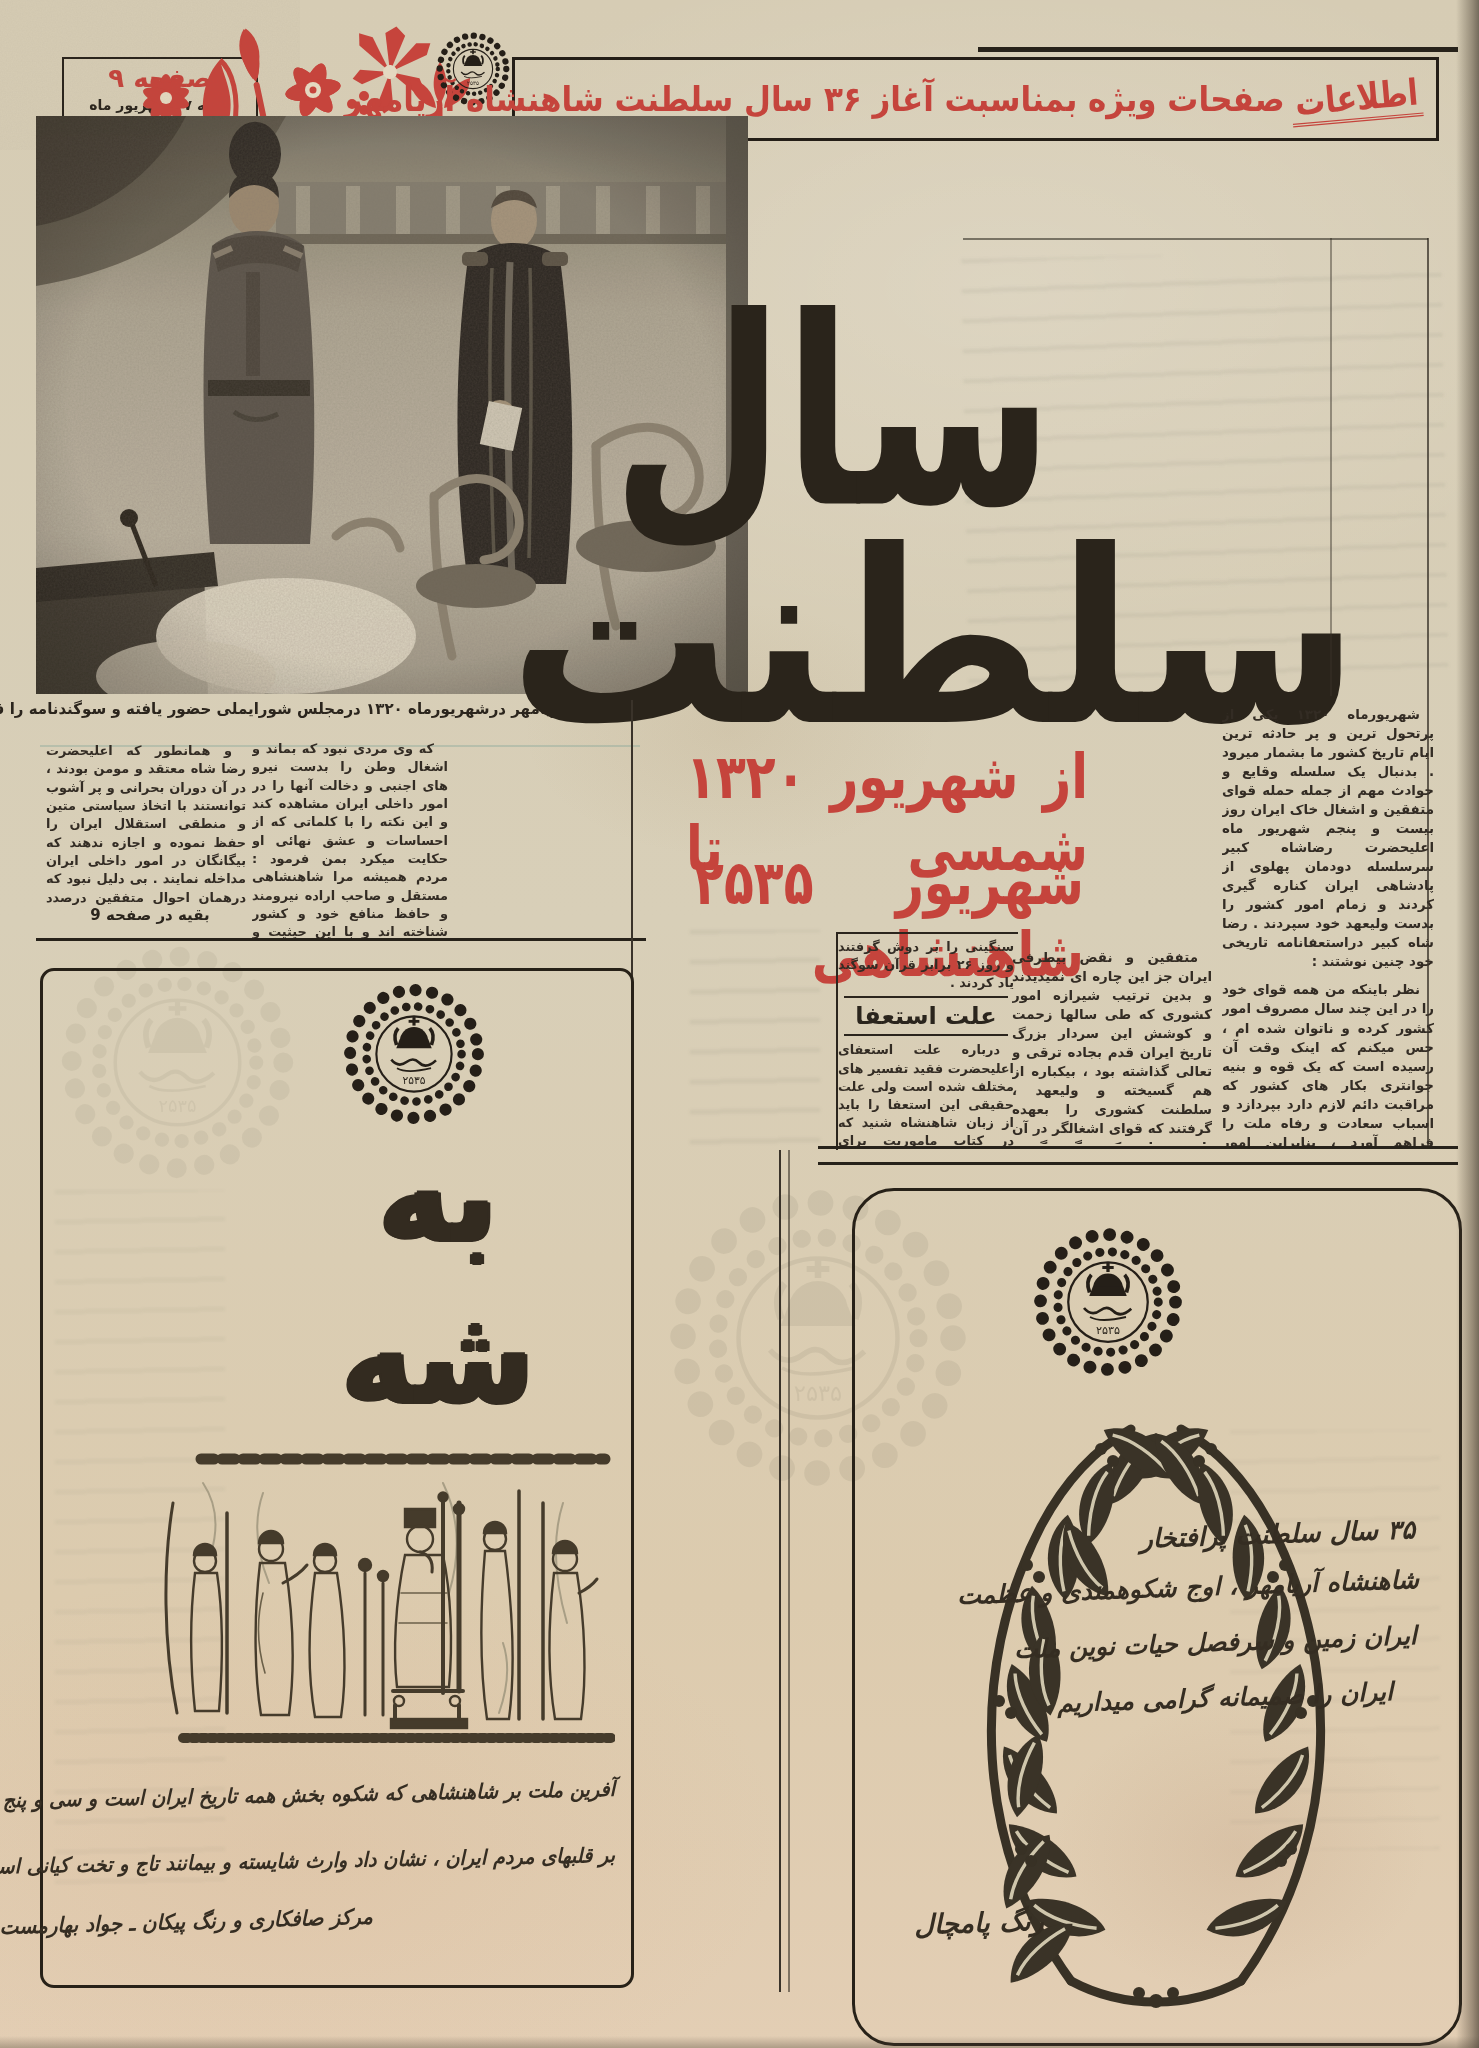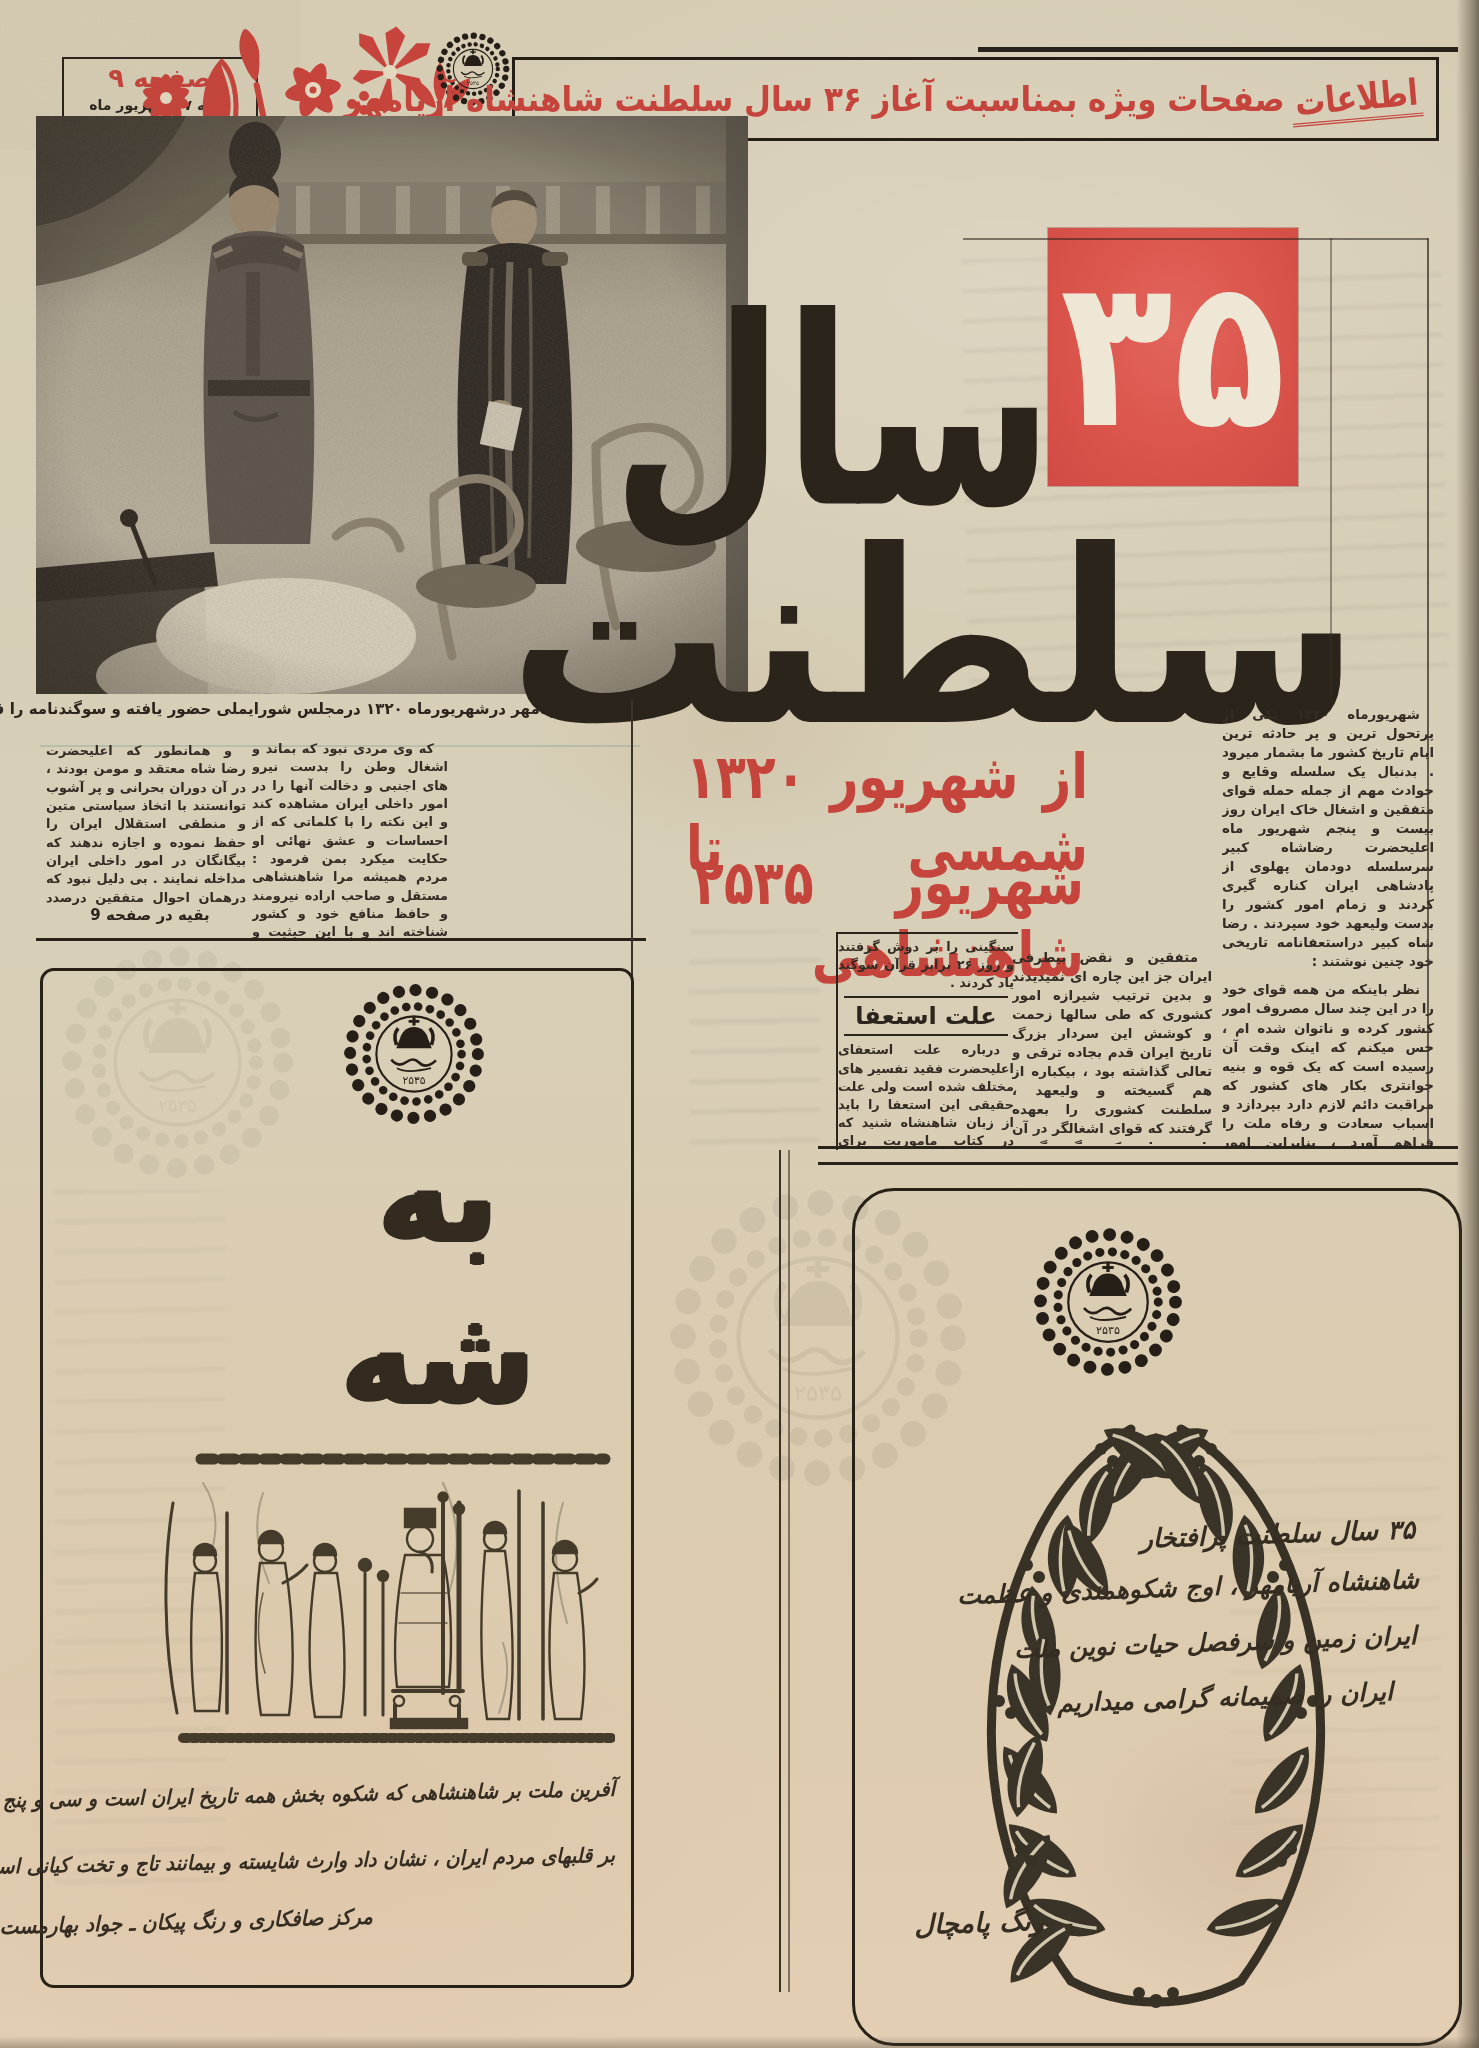--- a/index.html
+++ b/index.html
@@ -230,23 +230,20 @@
       <rect width="712" height="578" fill="url(#pvig)"></rect>
       <rect width="712" height="578" fill="#6b5c40" opacity=".07"></rect>
     </svg>
   </div>
 
   <div class="abs fa ink" style="left:205px;top:700px;width:432px;height:28px;font-size:15.5px;font-weight:bold;text-align:right;white-space:nowrap;transform:scaleX(.97);transform-origin:right;">شاهنشاه آریامهر درشهریورماه ۱۳۲۰ درمجلس شورایملی حضور یافته و سوگندنامه را قرائت فرمودند</div>
   <div class="abs" style="left:40px;top:745px;width:600px;height:2px;background:rgba(70,135,130,.22)"></div>
 
   <div class="abs fa ink" style="left:703px;top:196px;width:350px;height:345px;font-size:198px;font-weight:bold;text-align:center;line-height:330px;transform:scaleY(1.32);transform-origin:center top;color:#2a241b;">سال</div>
 
-  <div class="abs" style="left:1048px;top:228px;width:250px;height:258px;background:radial-gradient(ellipse at 50% 40%, #e2645b, #da544b 60%, #d04b44);box-shadow:0 0 0 1px rgba(120,40,35,.3);">
-    <div class="fa" style="width:100%;height:100%;color:#efe7d6;font-size:185px;font-weight:bold;text-align:center;line-height:252px;transform:scaleY(1.12);">۳۵</div>
-  </div>
 
   <div class="abs fa" style="left:553px;top:468px;width:762px;height:290px;font-size:198px;font-weight:bold;text-align:center;line-height:280px;transform:scale(1.12,1.22);transform-origin:center top;color:#2a241b;">سلطنت</div>
 
   <div class="abs fa red" style="left:686px;top:742px;width:402px;height:100px;font-size:49px;font-weight:bold;text-align:justify;text-align-last:justify;transform:scaleY(1.25);transform-origin:center top;">از شهریور ۱۳۲۰ شمسی تا</div>
   <div class="abs fa red" style="left:694px;top:848px;width:390px;height:95px;font-size:49px;font-weight:bold;text-align:justify;text-align-last:justify;transform:scaleY(1.25);transform-origin:center top;">شهریور ۲۵۳۵ شاهنشاهی</div>
 
   <div class="abs fa body-text" style="left:1222px;top:705px;width:212px;height:443px;">
     <p>شهریورماه ۱۳۲۰ یکی از پرتحول ترین و پر حادثه ترین ایام تاریخ کشور ما بشمار میرود . بدنبال یک سلسله وقایع و حوادث مهم از جمله حمله قوای متفقین و اشغال خاک ایران روز بیست و پنجم شهریور ماه اعلیحضرت رضاشاه کبیر سرسلسله دودمان پهلوی از پادشاهی ایران کناره گیری کردند و زمام امور کشور را بدست ولیعهد خود سپردند . رضا شاه کبیر دراستعفانامه تاریخی خود چنین نوشتند :</p>
     <p>نظر باینکه من همه قوای خود را در این چند سال مصروف امور کشور کرده و ناتوان شده ام ، حس میکنم که اینک وقت آن رسیده است که یک قوه و بنیه جوانتری بکار های کشور که مراقبت دائم لازم دارد بپردازد و اسباب سعادت و رفاه ملت را فراهم آورد ، بنابراین امور سلطنت را بولیعهد و جانشین خود تفویض کردم و ازکار کناره نمودم از امروز که روز ۲۵ شهریور ماه ۱۳۲۰ است ، عموم ملت از کشوری و لشگری ، ولیعهد و جانشین قانونی مرا باید بسلطنت بشناسند و آنچه از پیروی مصالح کشور ، نسبت بمن میکردند نسبت بایشان منظور دارند . » اعلیحضرت رضا شاه با ورود قوای</p>
   </div>

